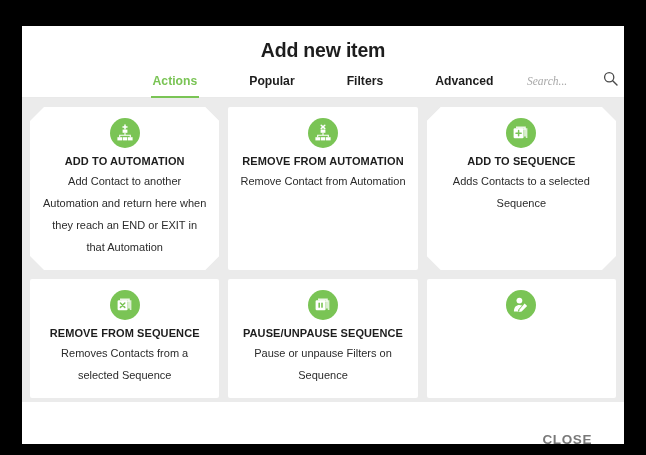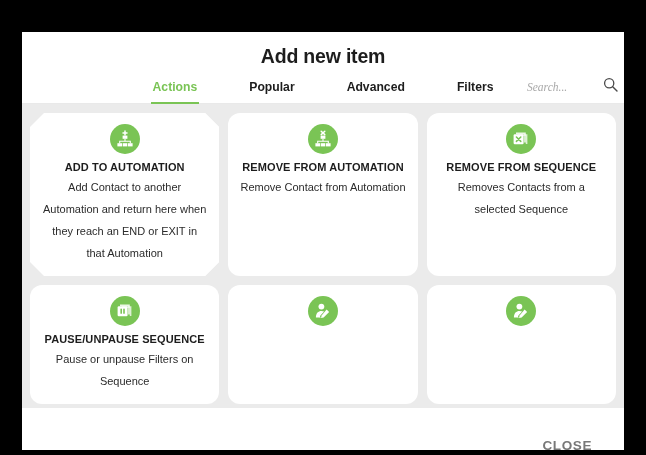--- a/index.html
+++ b/index.html
@@ -16,21 +16,21 @@
     position: relative;
     width: 646px;
     height: 455px;
     background: #000000;
   }
 
   
   .modal {
     position: absolute;
     left: 22px;
-    top: 32px;
+    top: 26px;
     width: 602px;
     height: 418px;
     background: #ffffff;
     box-shadow: 0 6px 22px rgba(0,0,0,0.55);
     display: flex;
     flex-direction: column;
     overflow: hidden;
   }
 
   
@@ -116,21 +116,21 @@
     display: grid;
     grid-template-columns: repeat(3, 1fr);
     gap: 9px 9px;
   }
   .card {
     background: #ffffff;
     min-height: 86px;
     padding: 11px 12px 12px 12px;
     text-align: center;
     cursor: pointer;
-    border-radius: 12px;
+    border-radius: 2px;
     display: flex;
     flex-direction: column;
     align-items: center;
   }
   .card.notched {
     border-radius: 0;
     -webkit-clip-path: polygon(
         14px 0, calc(100% - 14px) 0, 100% 14px,
         100% calc(100% - 14px), calc(100% - 14px) 100%,
         14px 100%, 0 calc(100% - 14px), 0 14px);
@@ -195,22 +195,22 @@
 
   <div class="modal">
 
     <div class="modal-header">
       <h1 class="modal-title">Add new item</h1>
 
       <div class="tabbar">
         <div class="tabs">
           <div class="tab active">Actions</div>
           <div class="tab">Popular</div>
+          <div class="tab">Filters</div>
           <div class="tab">Advanced</div>
-          <div class="tab">Filters</div>
         </div>
 
         <div class="searchwrap">
           <input class="search-input" type="text" placeholder="Search..." style="">
           <span class="search-icon">
             <svg width="15" height="15" viewBox="0 0 15 15">
               <circle cx="6.2" cy="6.2" r="4.6" fill="none" stroke="#4a4a4a" stroke-width="1.3"></circle>
               <line x1="9.7" y1="9.7" x2="14" y2="14" stroke="#4a4a4a" stroke-width="1.4" stroke-linecap="round"></line>
             </svg>
           </span>
@@ -247,20 +247,32 @@
               <path d="M3.7 13.2 V11.2 H14.3 V13.2" fill="none" stroke="#fff" stroke-width="1.1"></path>
               <line x1="9" y1="8.8" x2="9" y2="11.2" stroke="#fff" stroke-width="1.1"></line>
               <path d="M7.2 1.2 L10.8 4.6 M10.8 1.2 L7.2 4.6" stroke="#fff" stroke-width="1.5" stroke-linecap="round"></path>
             </svg>
           </span>
           <div class="card-title">REMOVE FROM AUTOMATION</div>
           <div class="card-desc">Remove Contact from Automation</div>
         </div>
 
 
+        <div class="card notched">
+          <span class="card-icon">
+            <svg width="18" height="18" viewBox="0 0 18 18">
+              <path d="M5.6 4.2 H15.4 V14 H13.8 V5.8 H5.6 Z" fill="#fff" opacity="0.75"></path>
+              <path d="M4 2.6 H13.8 V12.4 H12.2 V4.2 H4 Z" fill="#fff" opacity="0.85"></path>
+              <rect x="1.6" y="4.2" width="10" height="10" rx="1.2" fill="#fff"></rect>
+              <path d="M6.6 6.6 V11.8 M4 9.2 H9.2" stroke="#7ac455" stroke-width="1.5" stroke-linecap="round"></path>
+            </svg>
+          </span>
+          <div class="card-title">ADD TO SEQUENCE</div>
+          <div class="card-desc">Adds Contacts to a selected Sequence</div>
+        </div>
 
         <div class="card">
           <span class="card-icon">
             <svg width="18" height="18" viewBox="0 0 18 18">
               <path d="M5.6 4.2 H15.4 V14 H13.8 V5.8 H5.6 Z" fill="#fff" opacity="0.75"></path>
               <path d="M4 2.6 H13.8 V12.4 H12.2 V4.2 H4 Z" fill="#fff" opacity="0.85"></path>
               <rect x="1.6" y="4.2" width="10" height="10" rx="1.2" fill="#fff"></rect>
               <path d="M4.4 7 L8.8 11.4 M8.8 7 L4.4 11.4" stroke="#7ac455" stroke-width="1.5" stroke-linecap="round"></path>
             </svg>
           </span>

